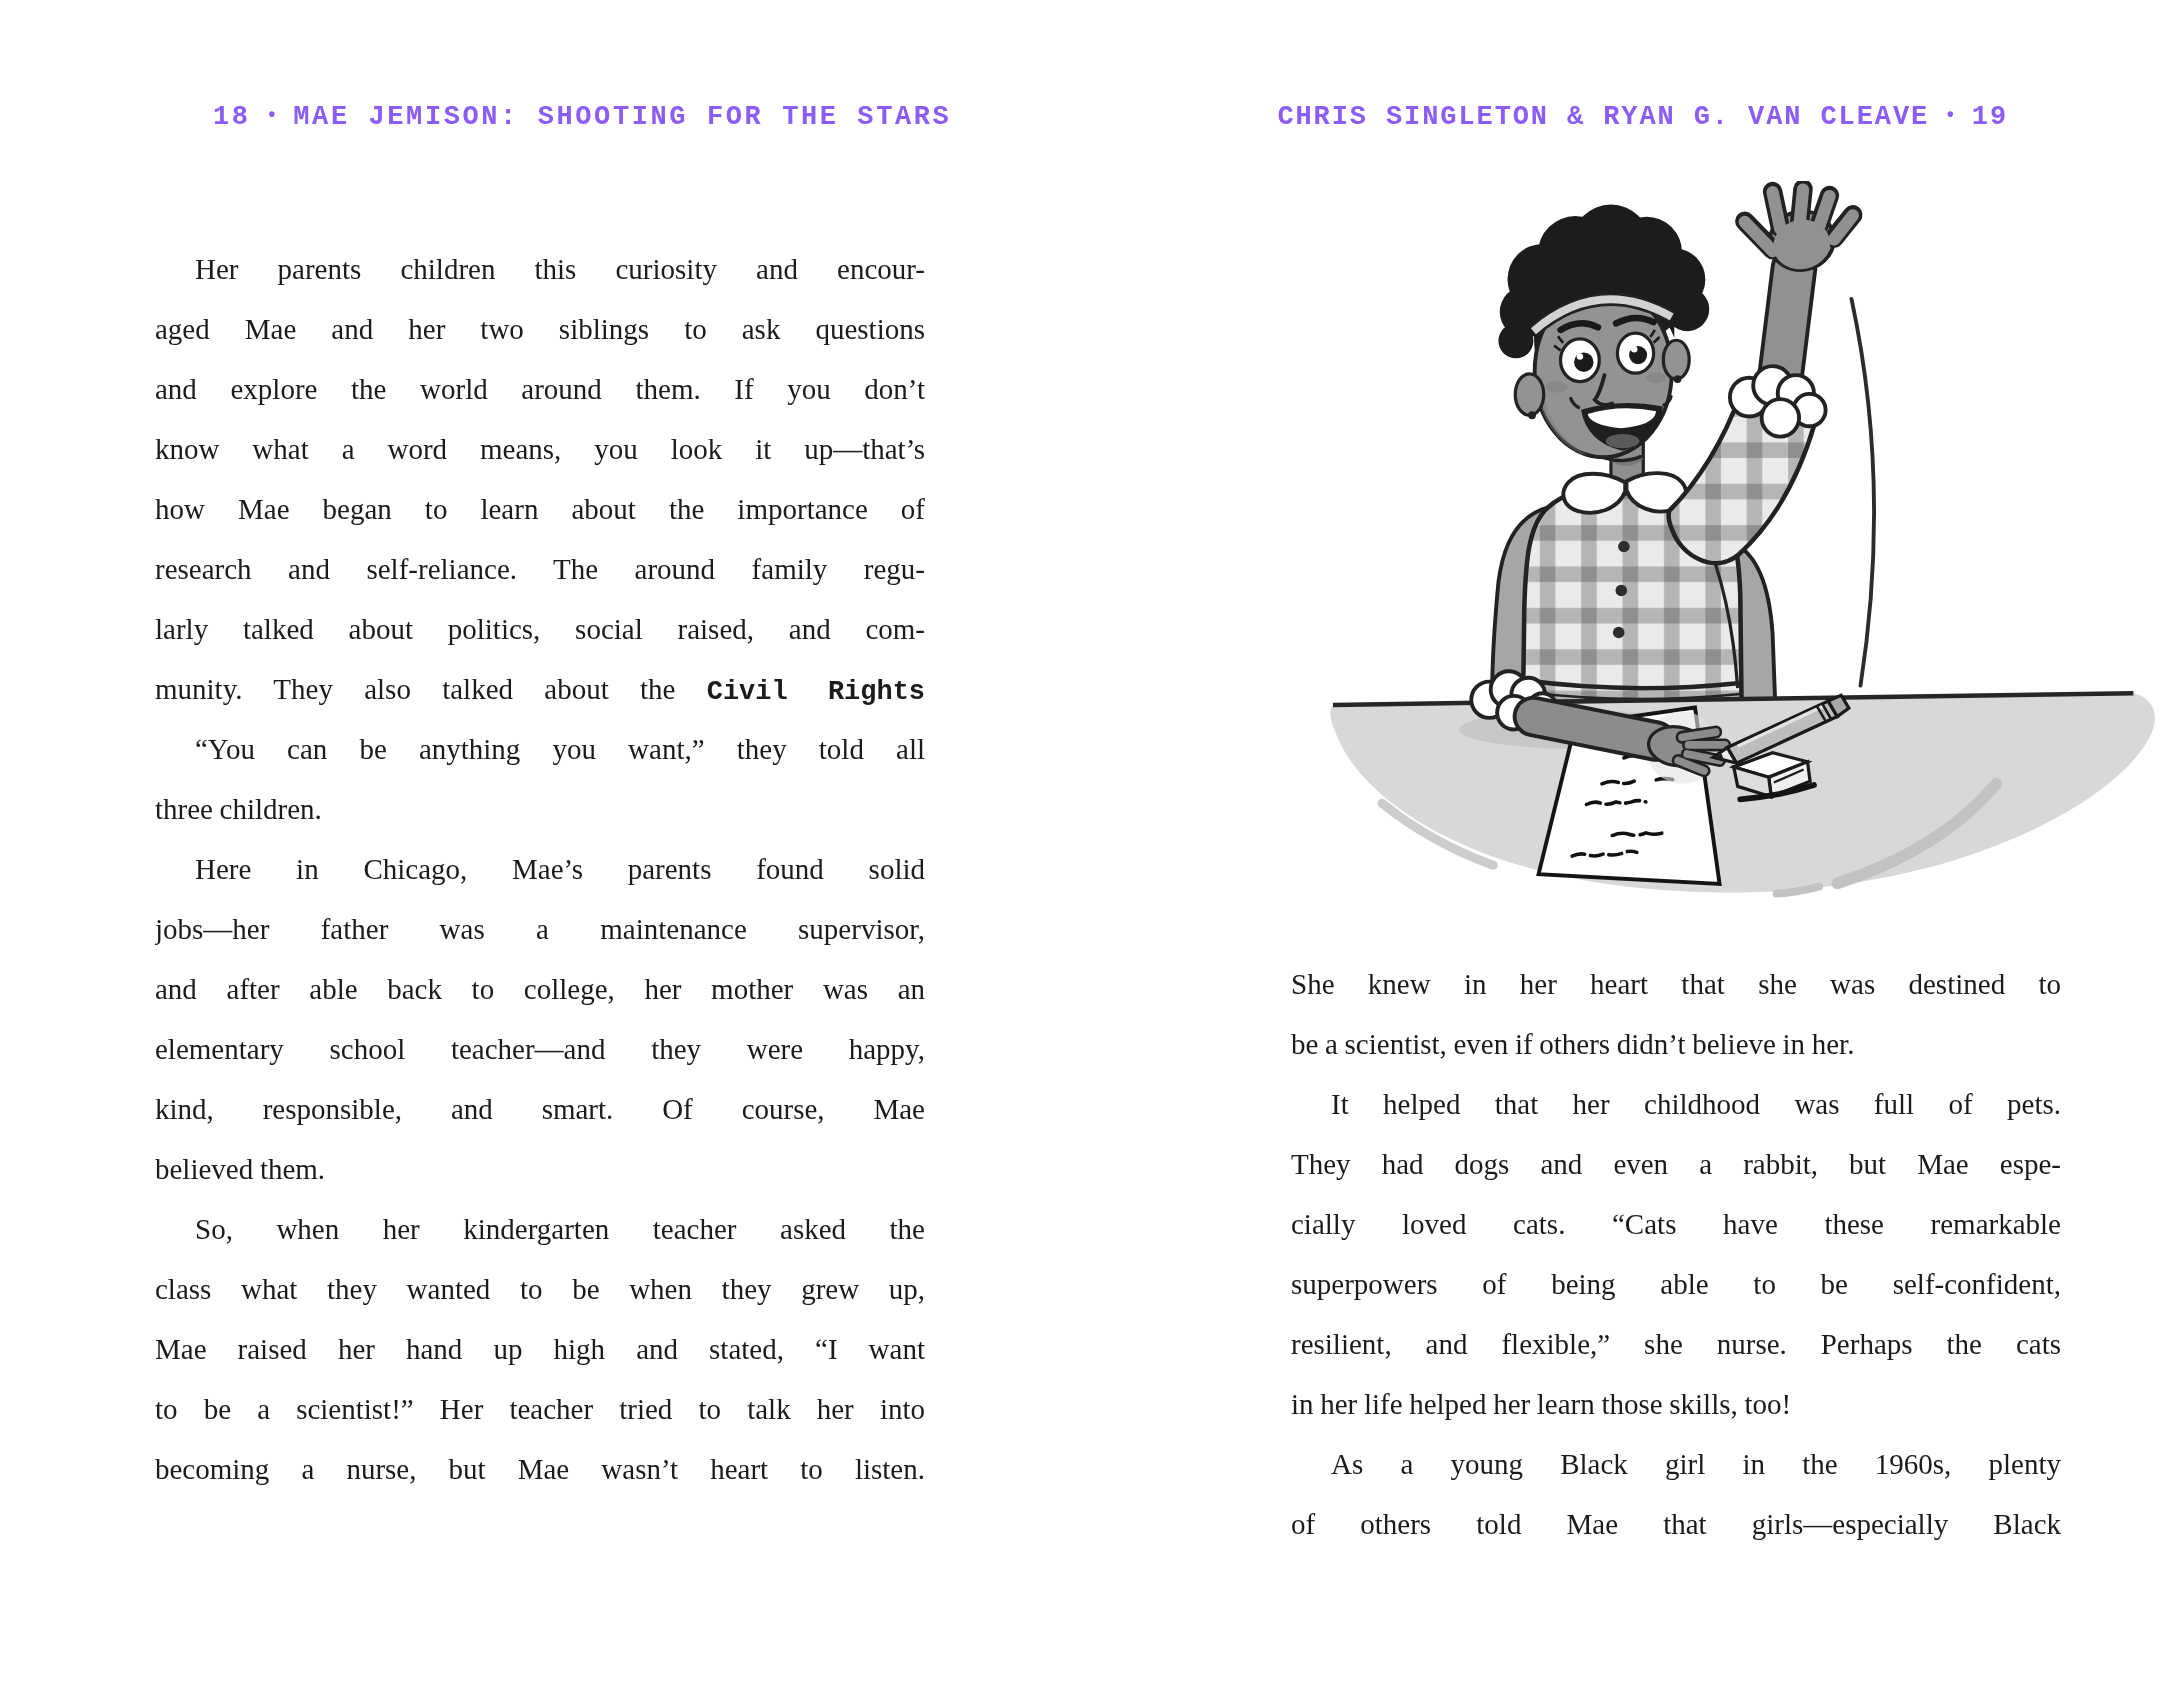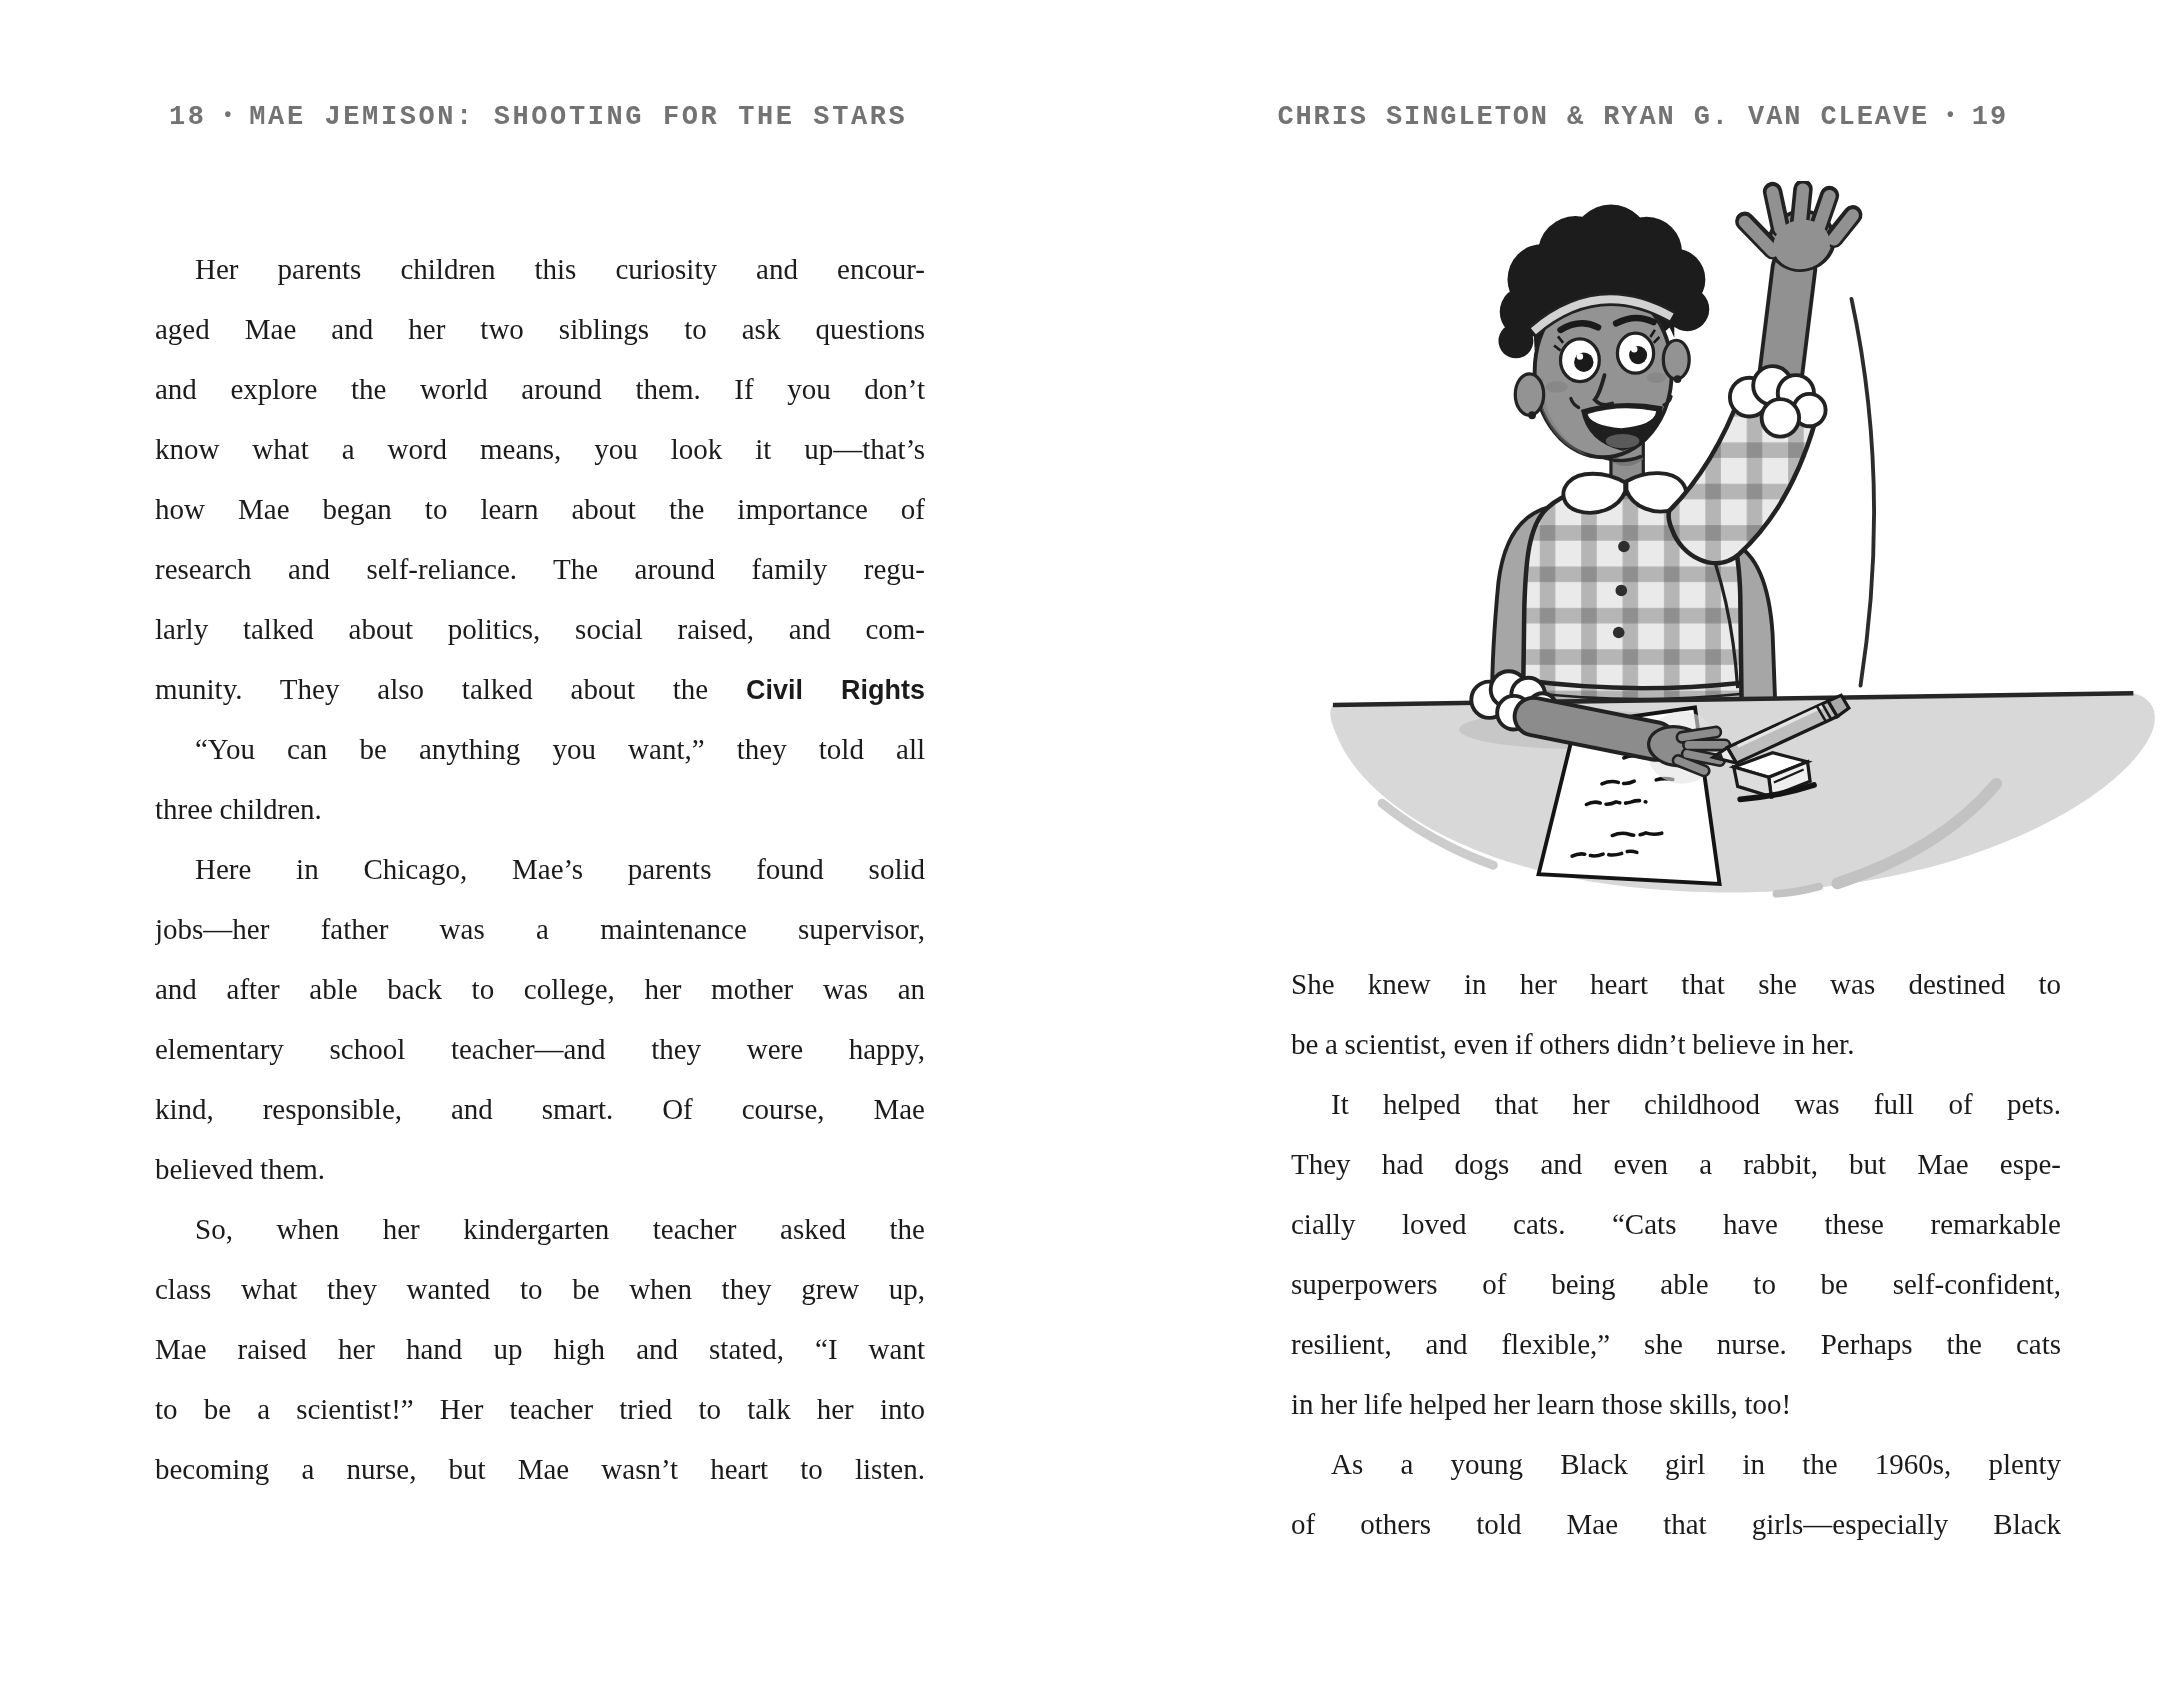--- a/index.html
+++ b/index.html
@@ -4,35 +4,35 @@
 <style>
   html,body{margin:0;padding:0;}
   body{
     width:2183px;height:1698px;position:relative;background:#ffffff;
     font-family:"Liberation Serif", serif;color:#1b1b1b;overflow:hidden;
   }
   
   .hdr{
     position:absolute;top:102px;white-space:nowrap;
     font-family:"Liberation Mono", monospace;font-size:27px;font-weight:700;
-    letter-spacing:2.6px;color:#737373;
+    letter-spacing:2.6px;color:#8b5cf6;margin-left:44px;
   }
   #header-right{letter-spacing:1.9px;}
   .hdr .dot{font-size:0.72em;vertical-align:3.2px;margin:0 15.5px;letter-spacing:0;}
   
   .text-col{position:absolute;font-size:29px;line-height:60px;word-spacing:-0.6px;}
   #col-left{left:155px;top:239px;width:770px;}
   #col-right{left:1291px;top:954px;width:770px;}
   .line{
     height:60px;overflow:hidden;
     text-align:justify;text-align-last:justify;
   }
   .line.end{text-align-last:left;white-space:nowrap;}
   .line.ind{text-indent:40px;}
-  .bseg{font-family:Liberation Sans, sans-serif;font-weight:700;font-size:0.93em;}
+  .bseg{font-family:Liberation Mono, monospace;font-weight:700;font-size:0.93em;}
   
   #illo{position:absolute;left:1320px;top:181px;width:847px;height:731px;}
 </style>
 </head>
 <body>
 
 <div class="hdr" id="header-left" style="left:169px;">
   <span>18</span><span class="dot">•</span><span>MAE JEMISON: SHOOTING FOR THE STARS</span>
 </div>
 

